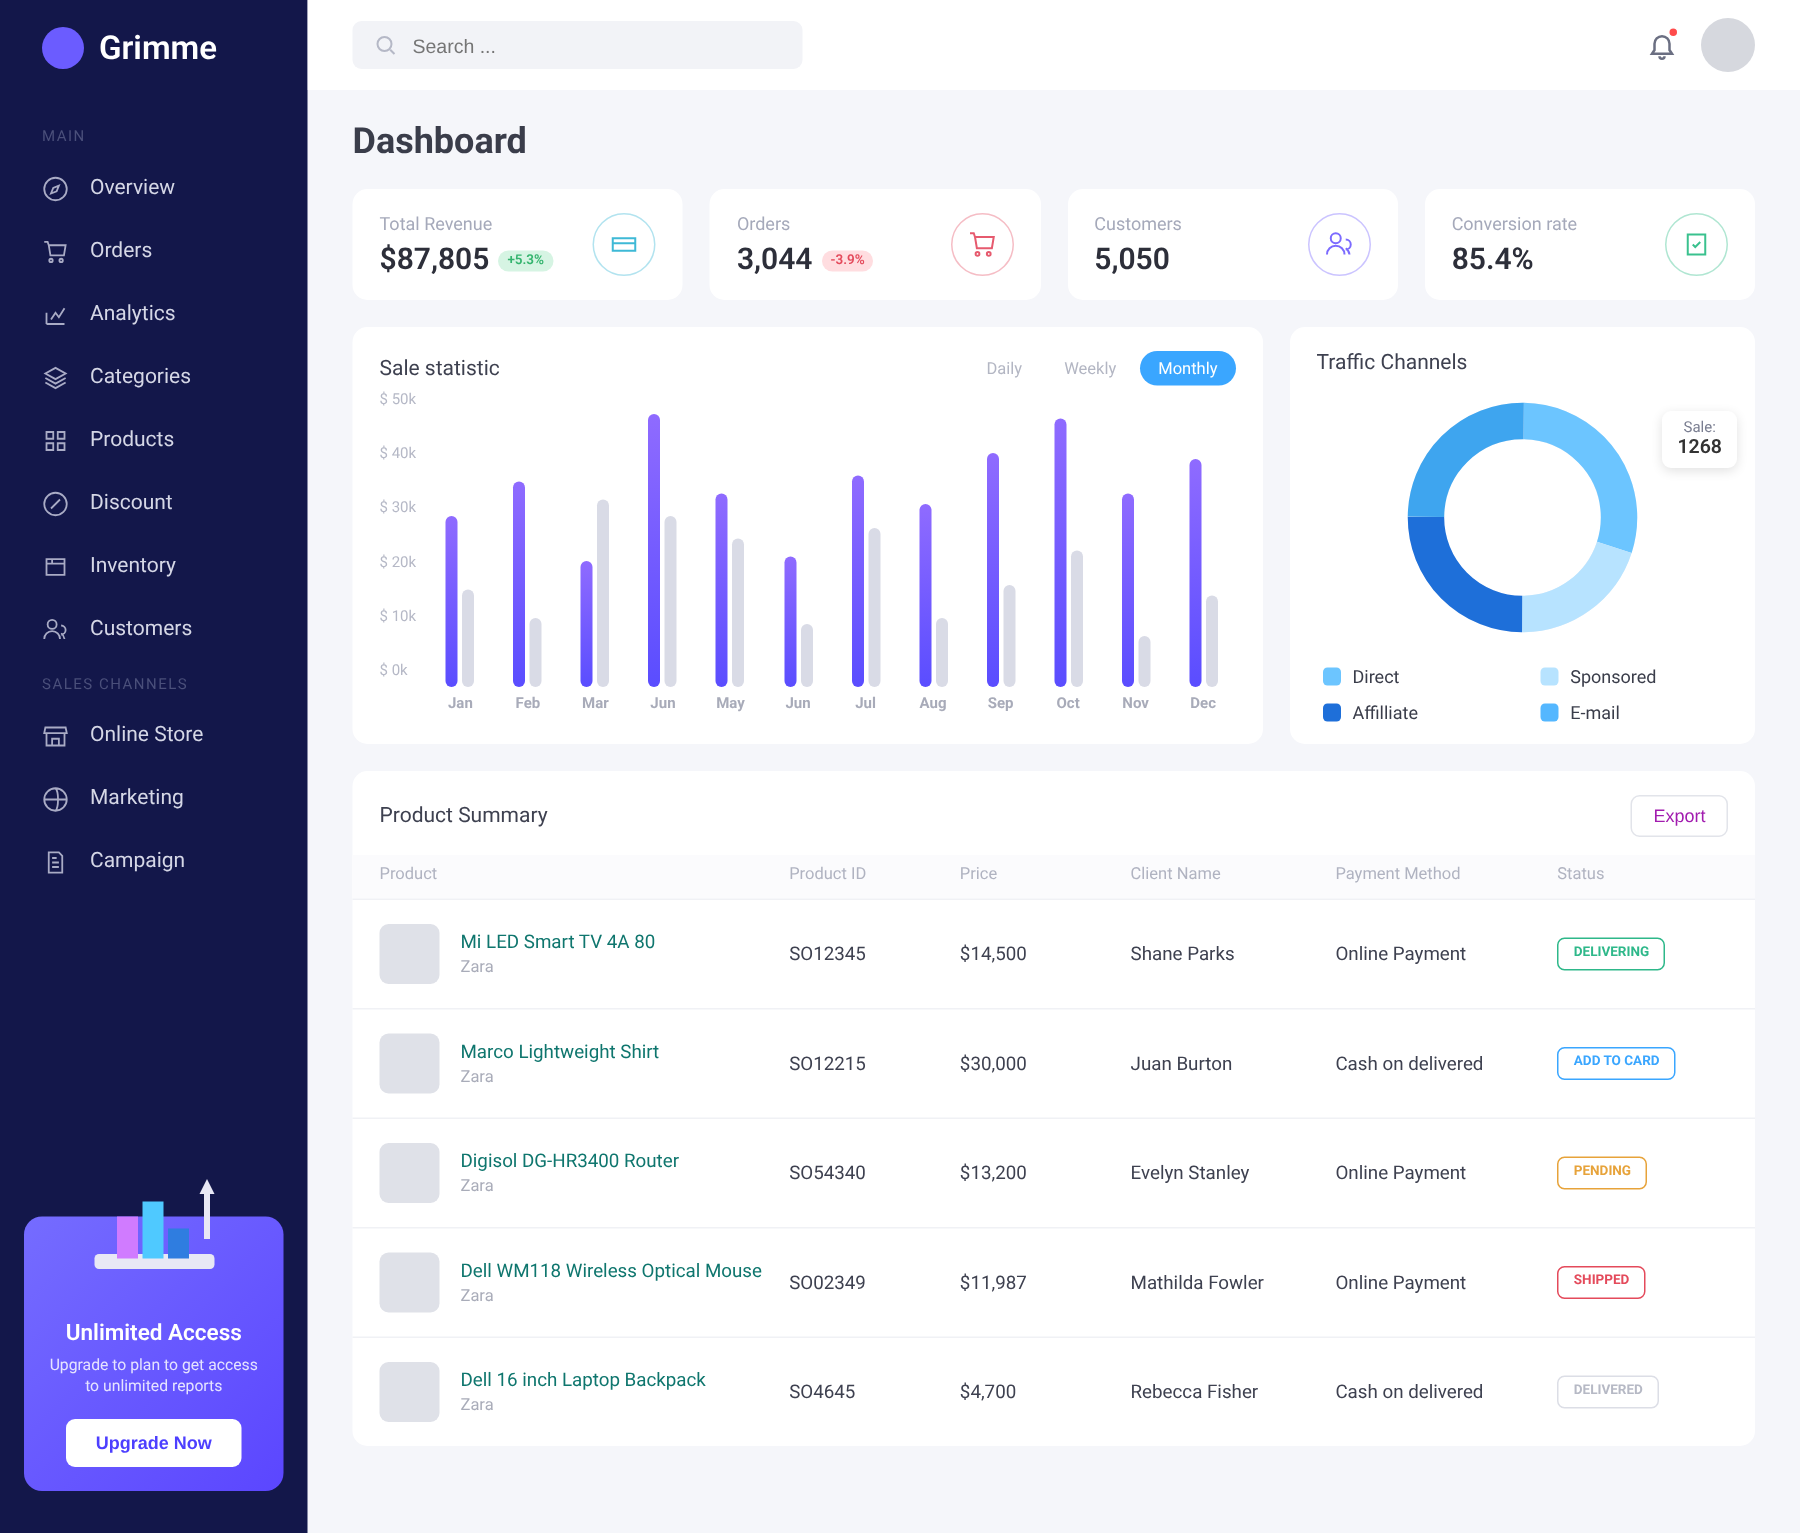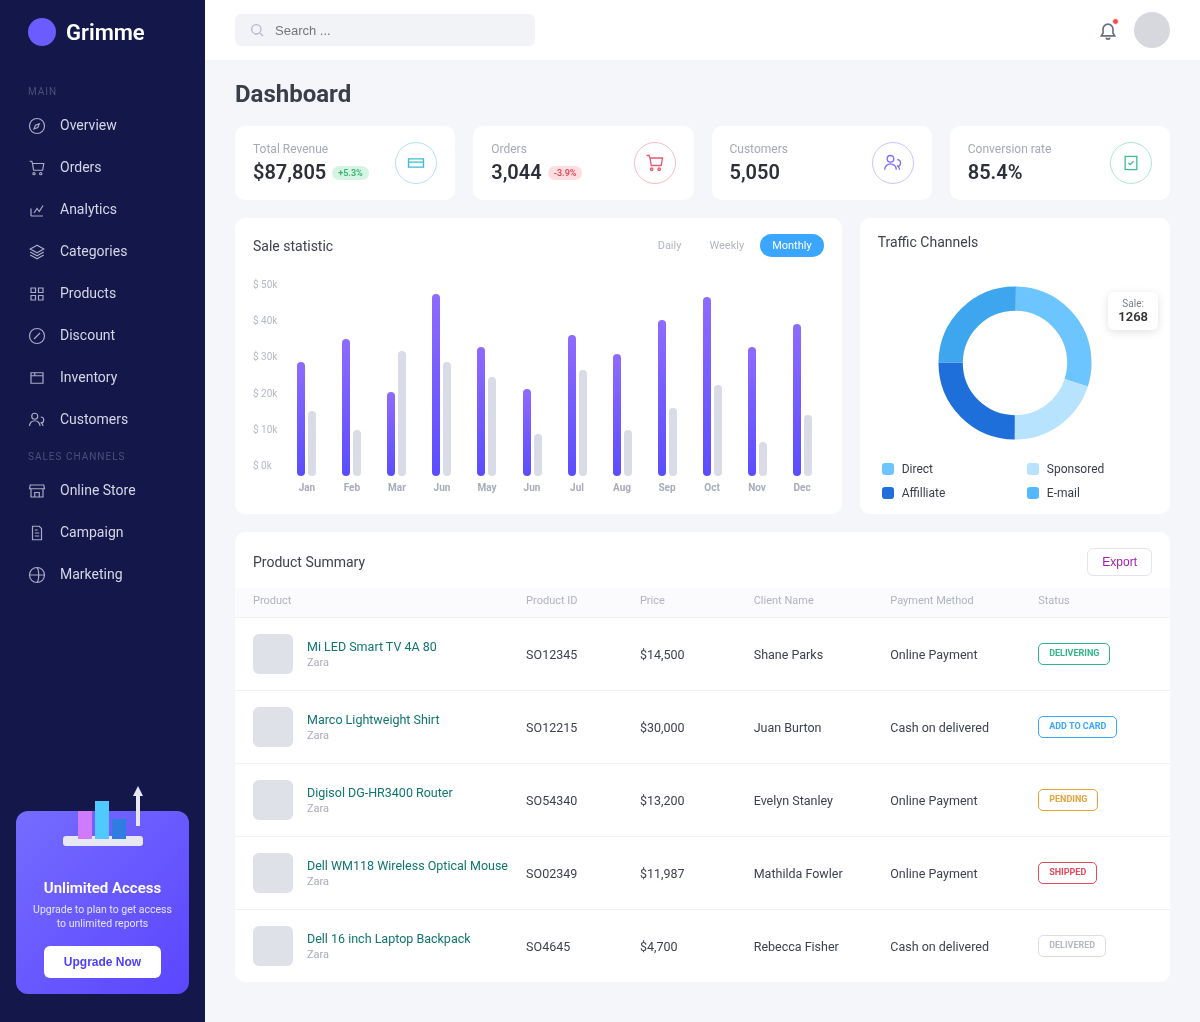--- a/index.html
+++ b/index.html
@@ -29,21 +29,21 @@
 .stat-card { flex: 1; background: #fff; border-radius: 10px; padding: 16px 18px; display: flex; align-items: center; gap: 10px; }
 .stat-card .sc-left { flex: 1; }
 .stat-card .sc-label { color: #a5a9ba; font-size: 12px; margin-bottom: 4px; }
 .stat-card .sc-value { font-size: 20px; font-weight: 600; color: #2d2f3a; display: inline-block; margin-right: 6px; }
 .stat-card .sc-delta { font-size: 9px; padding: 2px 6px; border-radius: 10px; font-weight: 600; vertical-align: 3px; }
 .delta-up { background: #d6f4e3; color: #34b46e; }
 .delta-down { background: #ffdde0; color: #e44a5b; }
 .stat-card .sc-icon { width: 42px; height: 42px; border-radius: 50%; border: 1px solid; display: flex; align-items: center; justify-content: center; }
 .row2 { display: flex; gap: 18px; margin-bottom: 18px; }
 .panel { background: #fff; border-radius: 10px; padding: 16px 18px 10px; }
-.panel-hd { display: flex; align-items: center; margin-bottom: 18px; }
+.panel-hd { display: flex; align-items: center; margin-bottom: 0; }
 .panel-title { font-size: 14px; color: #3e4150; }
 .chart-tabs { margin-left: auto; display: flex; gap: 4px; }
 .chart-tabs span { font-size: 11px; color: #b3b6c3; padding: 5px 12px; border-radius: 14px; cursor: pointer; }
 .chart-tabs .active { background: #3aa6ff; color: #fff; }
 .sale-panel { flex: 2.08; }
 .traffic-panel { flex: 1; }
 .chart-area { display: flex; height: 220px; }
 .y-axis { display: flex; flex-direction: column; justify-content: space-between; padding: 4px 8px 24px 0; }
 .y-axis span { font-size: 10px; color: #b5b8c6; }
 .bars-wrap { flex: 1; display: flex; align-items: flex-end; gap: 2px; border-top: 1px solid transparent; padding-bottom: 2px; position: relative; }
@@ -142,29 +142,29 @@
         </div>
         <div class="nav-section-label">SALES CHANNELS</div>
         <div class="nav-item">
           <svg class="nicon" viewBox="0 0 24 24" fill="none" stroke="#cfd1e4" stroke-width="1.6">
             <path d="M4 9h16v11H4zM3 4h18l1 5H2zM9 20v-6h6v6"></path>
           </svg>
           <span>Online Store</span>
         </div>
         <div class="nav-item">
           <svg class="nicon" viewBox="0 0 24 24" fill="none" stroke="#cfd1e4" stroke-width="1.6">
+            <path d="M12 2a10 10 0 1 0 0 20 10 10 0 0 0 0-20zm0 0c3 3 3 17 0 20M2 12h20"></path>
+          </svg>
+          <span>Marketing</span>
+        </div>
+        <div class="nav-item">
+          <svg class="nicon" viewBox="0 0 24 24" fill="none" stroke="#cfd1e4" stroke-width="1.6">
             <path d="M6 3h9l3 3v15H6zM9 12h6M9 8h4M9 16h6"></path>
           </svg>
           <span>Campaign</span>
-        </div>
-        <div class="nav-item">
-          <svg class="nicon" viewBox="0 0 24 24" fill="none" stroke="#cfd1e4" stroke-width="1.6">
-            <path d="M12 2a10 10 0 1 0 0 20 10 10 0 0 0 0-20zm0 0c3 3 3 17 0 20M2 12h20"></path>
-          </svg>
-          <span>Marketing</span>
         </div>
       </div>
     <div class="upgrade-card">
       <div class="up-ill">
         <svg viewBox="0 0 120 90" width="120" height="90">
           <polygon points="95,5 100,15 90,15" fill="#e8e8f5"></polygon>
           <rect x="93" y="15" width="4" height="30" fill="#e8e8f5"></rect>
           <rect x="20" y="55" width="80" height="10" rx="3" fill="#e8e8f5"></rect>
           <rect x="35" y="30" width="14" height="28" fill="#d07bff"></rect>
           <rect x="52" y="20" width="14" height="38" fill="#4fc9ff"></rect>

